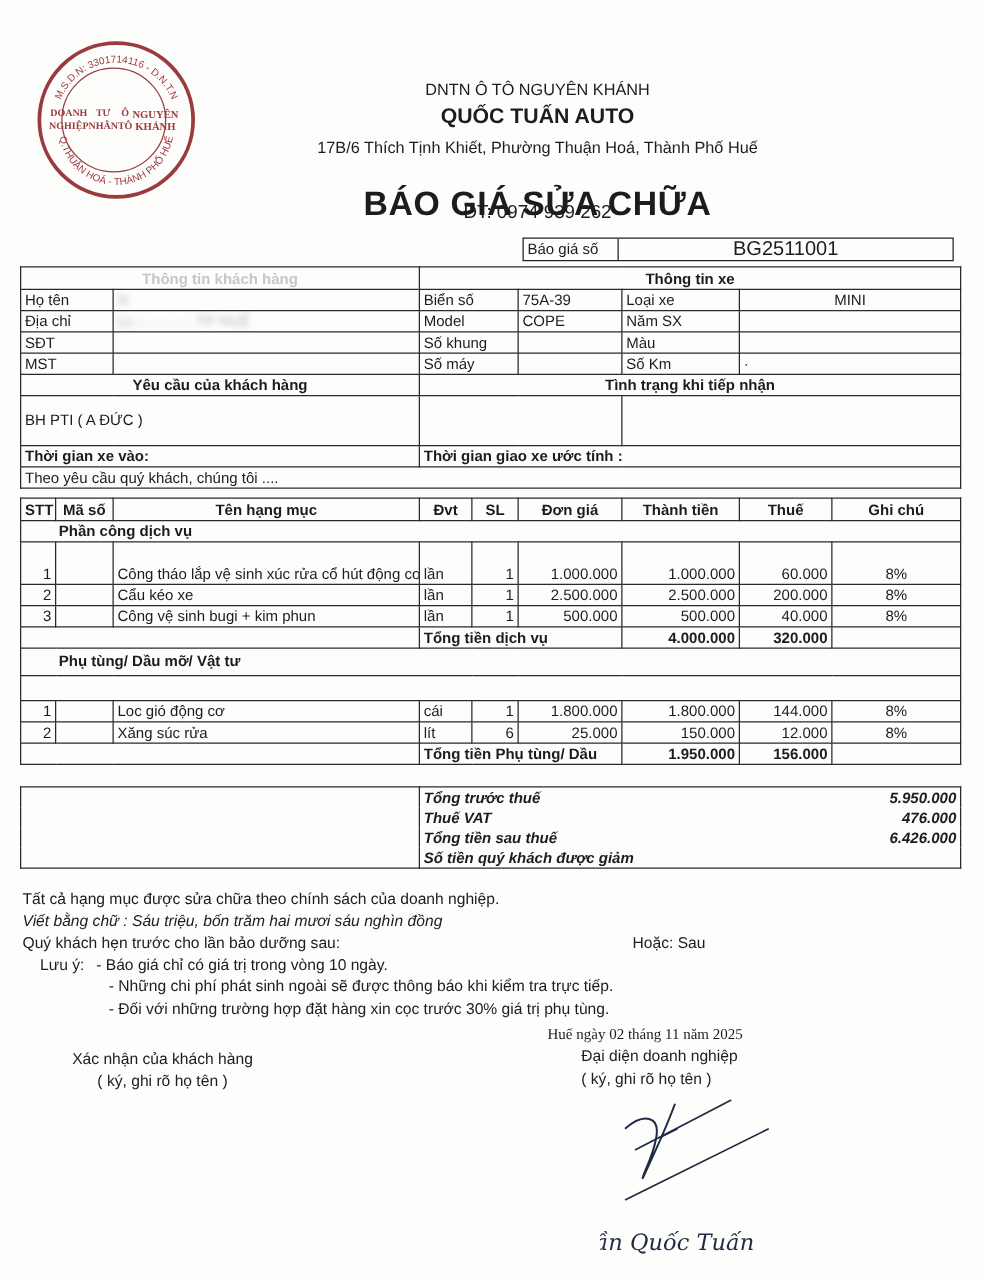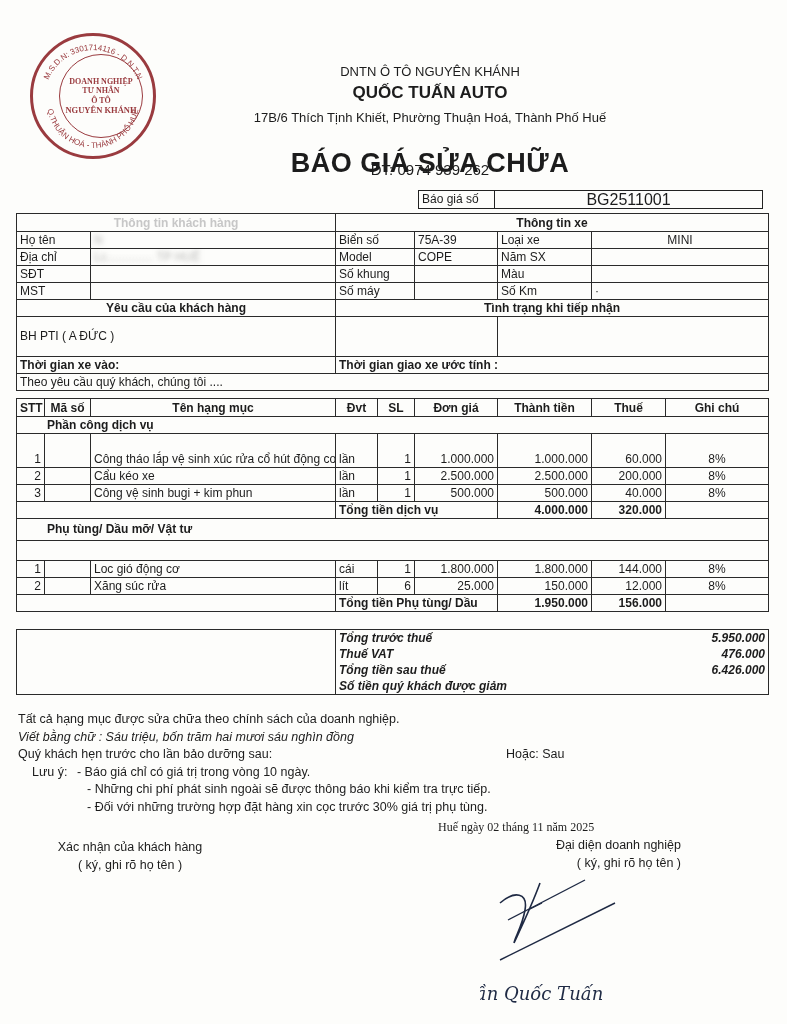--- a/index.html
+++ b/index.html
@@ -3,23 +3,23 @@
 <meta charset="utf-8">
 <style>
   html, body { margin: 0; padding: 0; background: #fdfdfb; }
   body { width: 787px; height: 1024px; position: relative; overflow: hidden;
          font-family: "Liberation Sans", sans-serif; color: #1c1c1c; font-size: 12px; }
   .abs { position: absolute; }
 
   
   .stamp { left: 30px; top: 33px; width: 126px; height: 126px; border: 3px solid #9a3b3f;
            border-radius: 50%; box-sizing: border-box; }
-  .stamp-inner { position: absolute; left: 26px; top: 18px; width: 84px; height: 84px;
+  .stamp-inner { position: absolute; left: 16px; top: 18px; width: 84px; height: 84px;
                  border: 1.5px solid #9a3b3f; border-radius: 50%; box-sizing: border-box;
-                 display: flex; flex-direction: column; align-items: center; justify-content: center;
+                 display: flex; flex-direction: row; align-items: center; justify-content: center;
                  text-align: center; line-height: 1.2; }
   .stamp-line { font-size: 8px; color: #9a3b3f; font-weight: bold; font-family: "Liberation Serif", serif; }
   .stamp-line.name { font-size: 8.5px; }
   .stamp-ring { position: absolute; left: 0; top: 0; width: 120px; height: 120px; }
   .stamp-ring text { font-size: 8px; fill: #9a3b3f; font-family: "Liberation Sans", sans-serif; }
 
   
   .hdr { left: 180px; width: 500px; text-align: center; }
   .hdr-dntn { top: 64px; font-size: 13px; }
   .hdr-brand { top: 83px; font-size: 17px; font-weight: bold; }
@@ -49,21 +49,21 @@
 
   .notes { left: 18px; top: 711px; width: 750px; font-size: 12.5px; line-height: 17.5px; }
   .notes .row { height: 17.5px; position: relative; }
   .notes .italic { font-style: italic; }
   .notes .ind1 { padding-left: 14px; }
   .notes .ind2 { padding-left: 69px; }
   .hoac { position: absolute; left: 488px; top: 0; }
 
   .date-line { left: 438px; top: 820px; font-family: "Liberation Serif", serif; font-size: 12px; }
   .sig-left { left: 40px; top: 838px; text-align: center; font-size: 12.5px; line-height: 18px; width: 180px; }
-  .sig-right { left: 481px; top: 836px; text-align: right; font-size: 12.5px; line-height: 18px; width: 200px; }
+  .sig-right { left: 465px; top: 836px; text-align: left; font-size: 12.5px; line-height: 18px; width: 200px; }
   .signature { left: 480px; top: 875px; width: 220px; height: 140px; }
 </style>
 </head>
 <body>
 
 <div class="abs stamp">
   <svg class="stamp-ring" viewBox="0 0 120 120">
     <defs>
       <path id="ringTop" d="M 12 62 A 48 48 0 0 1 108 62"></path>
       <path id="ringBot" d="M 14 66 A 46 46 0 0 0 106 66"></path>

